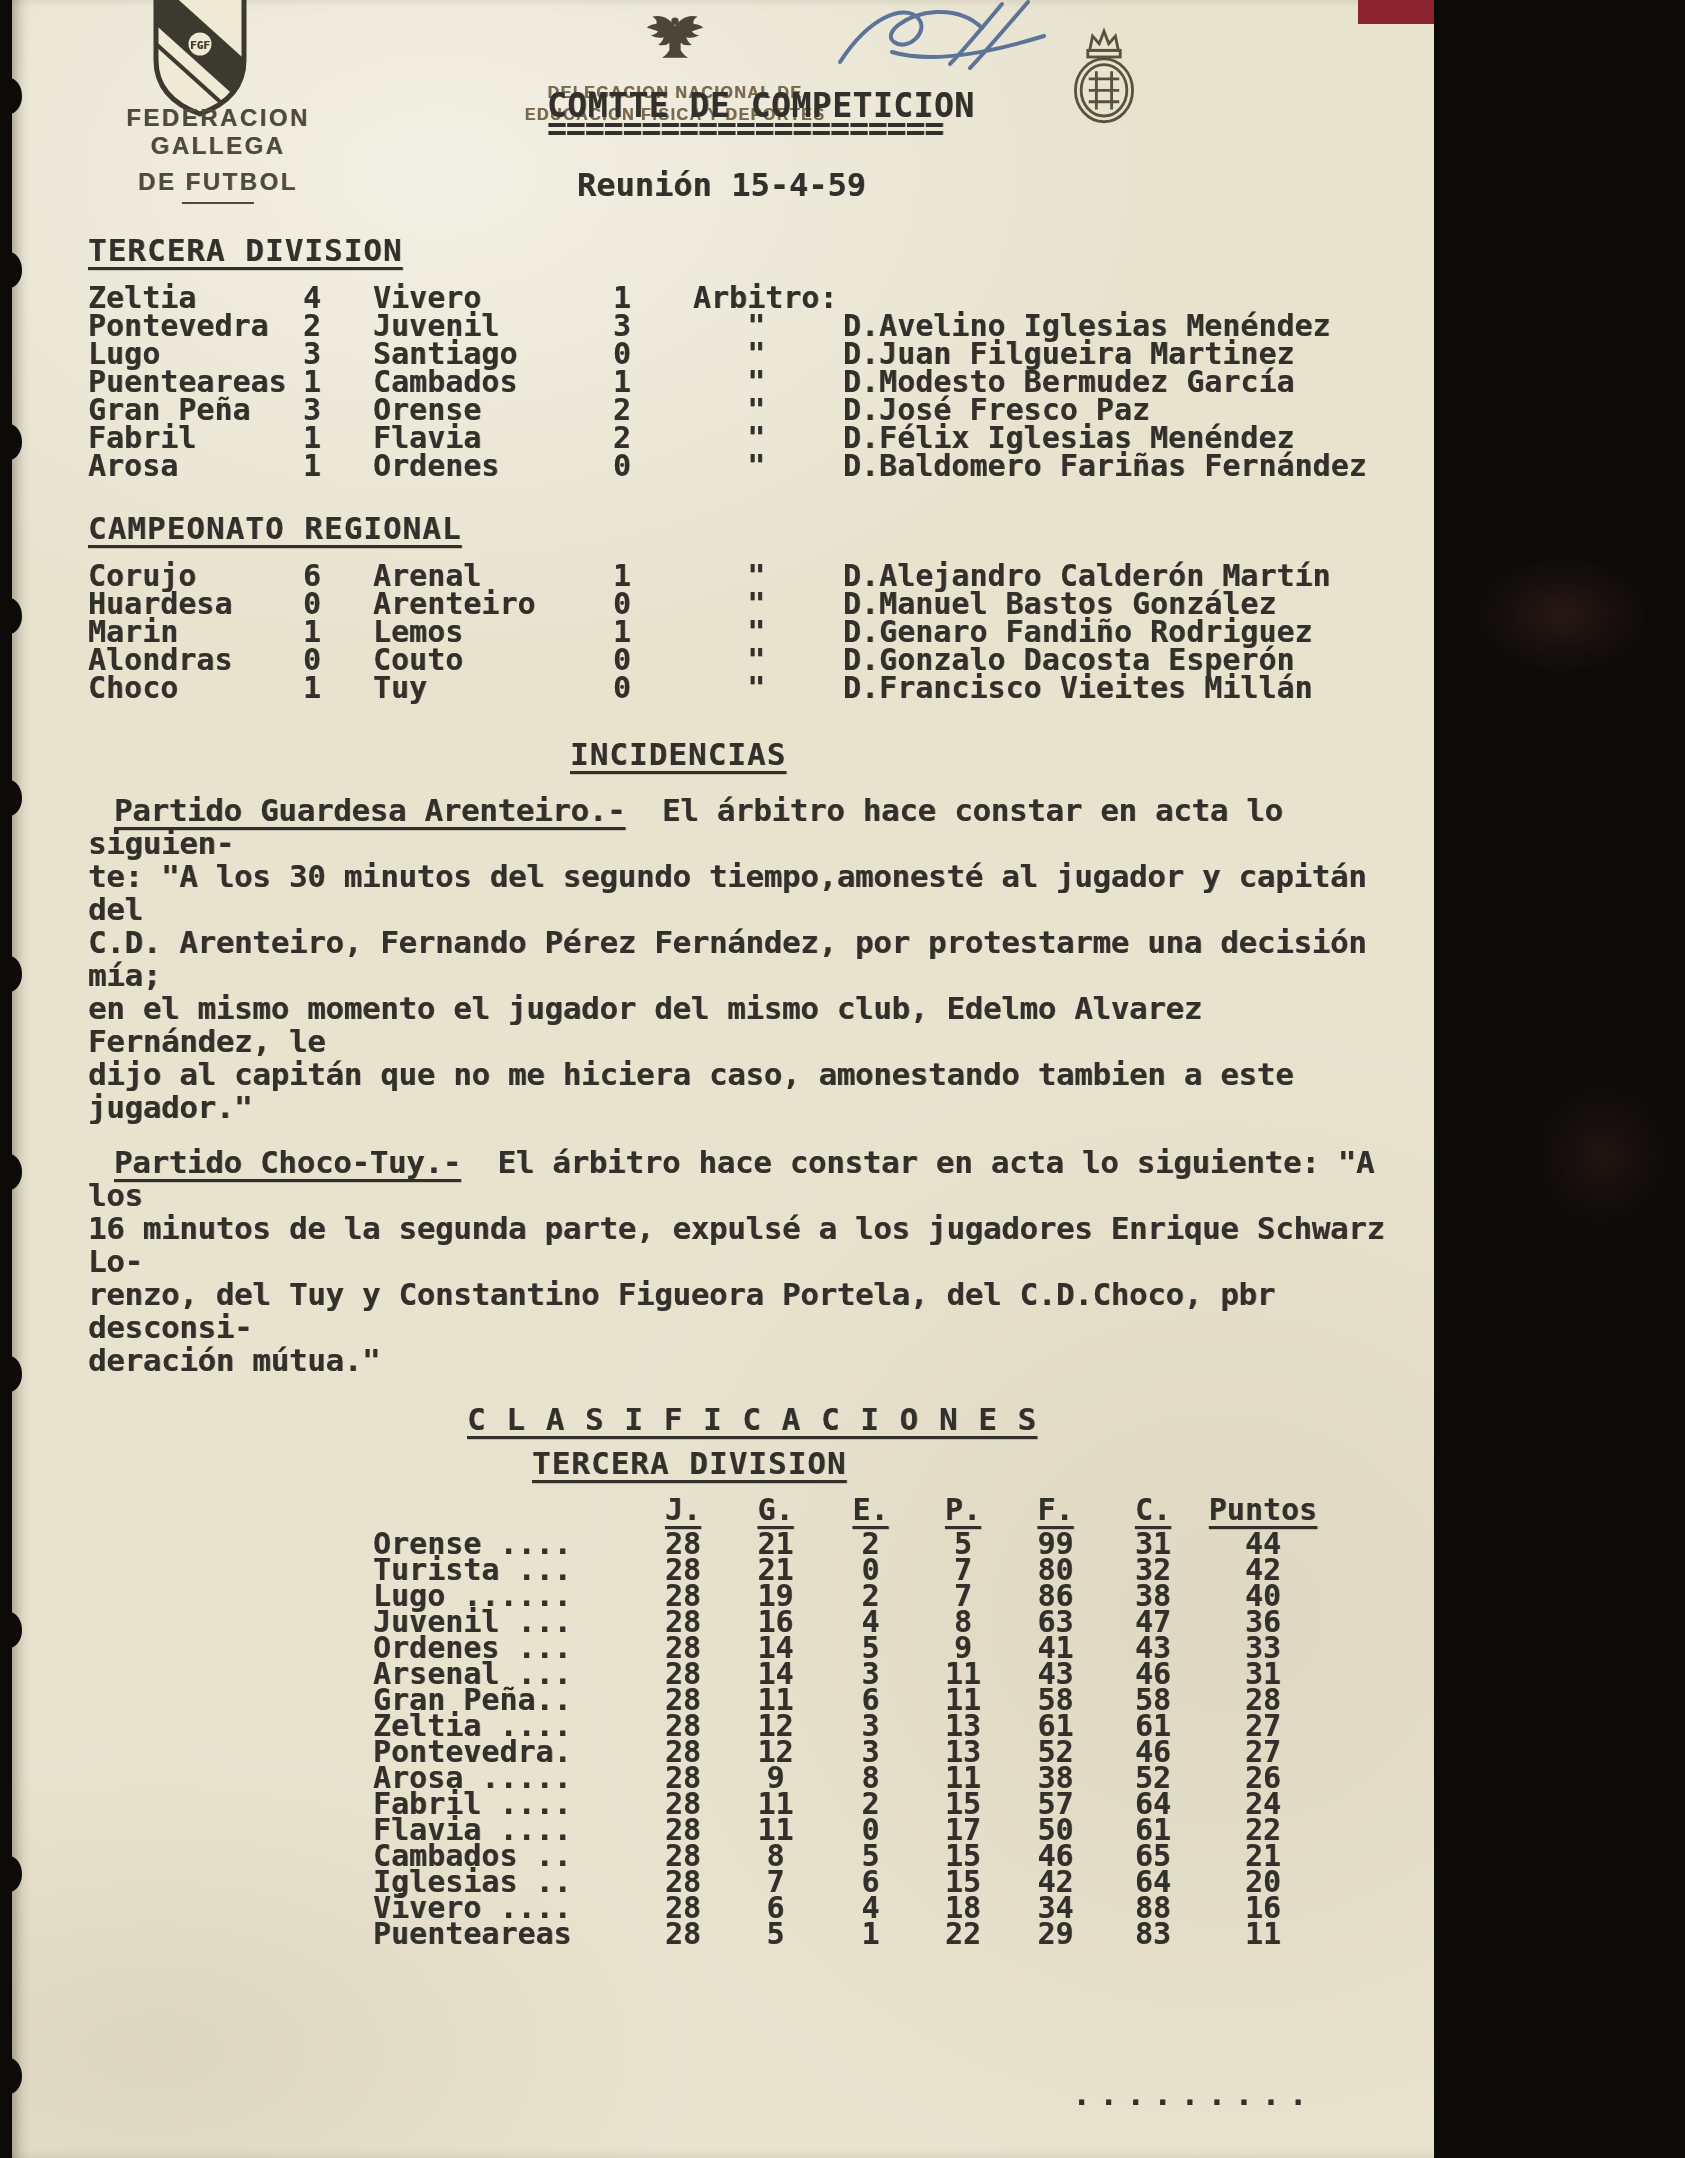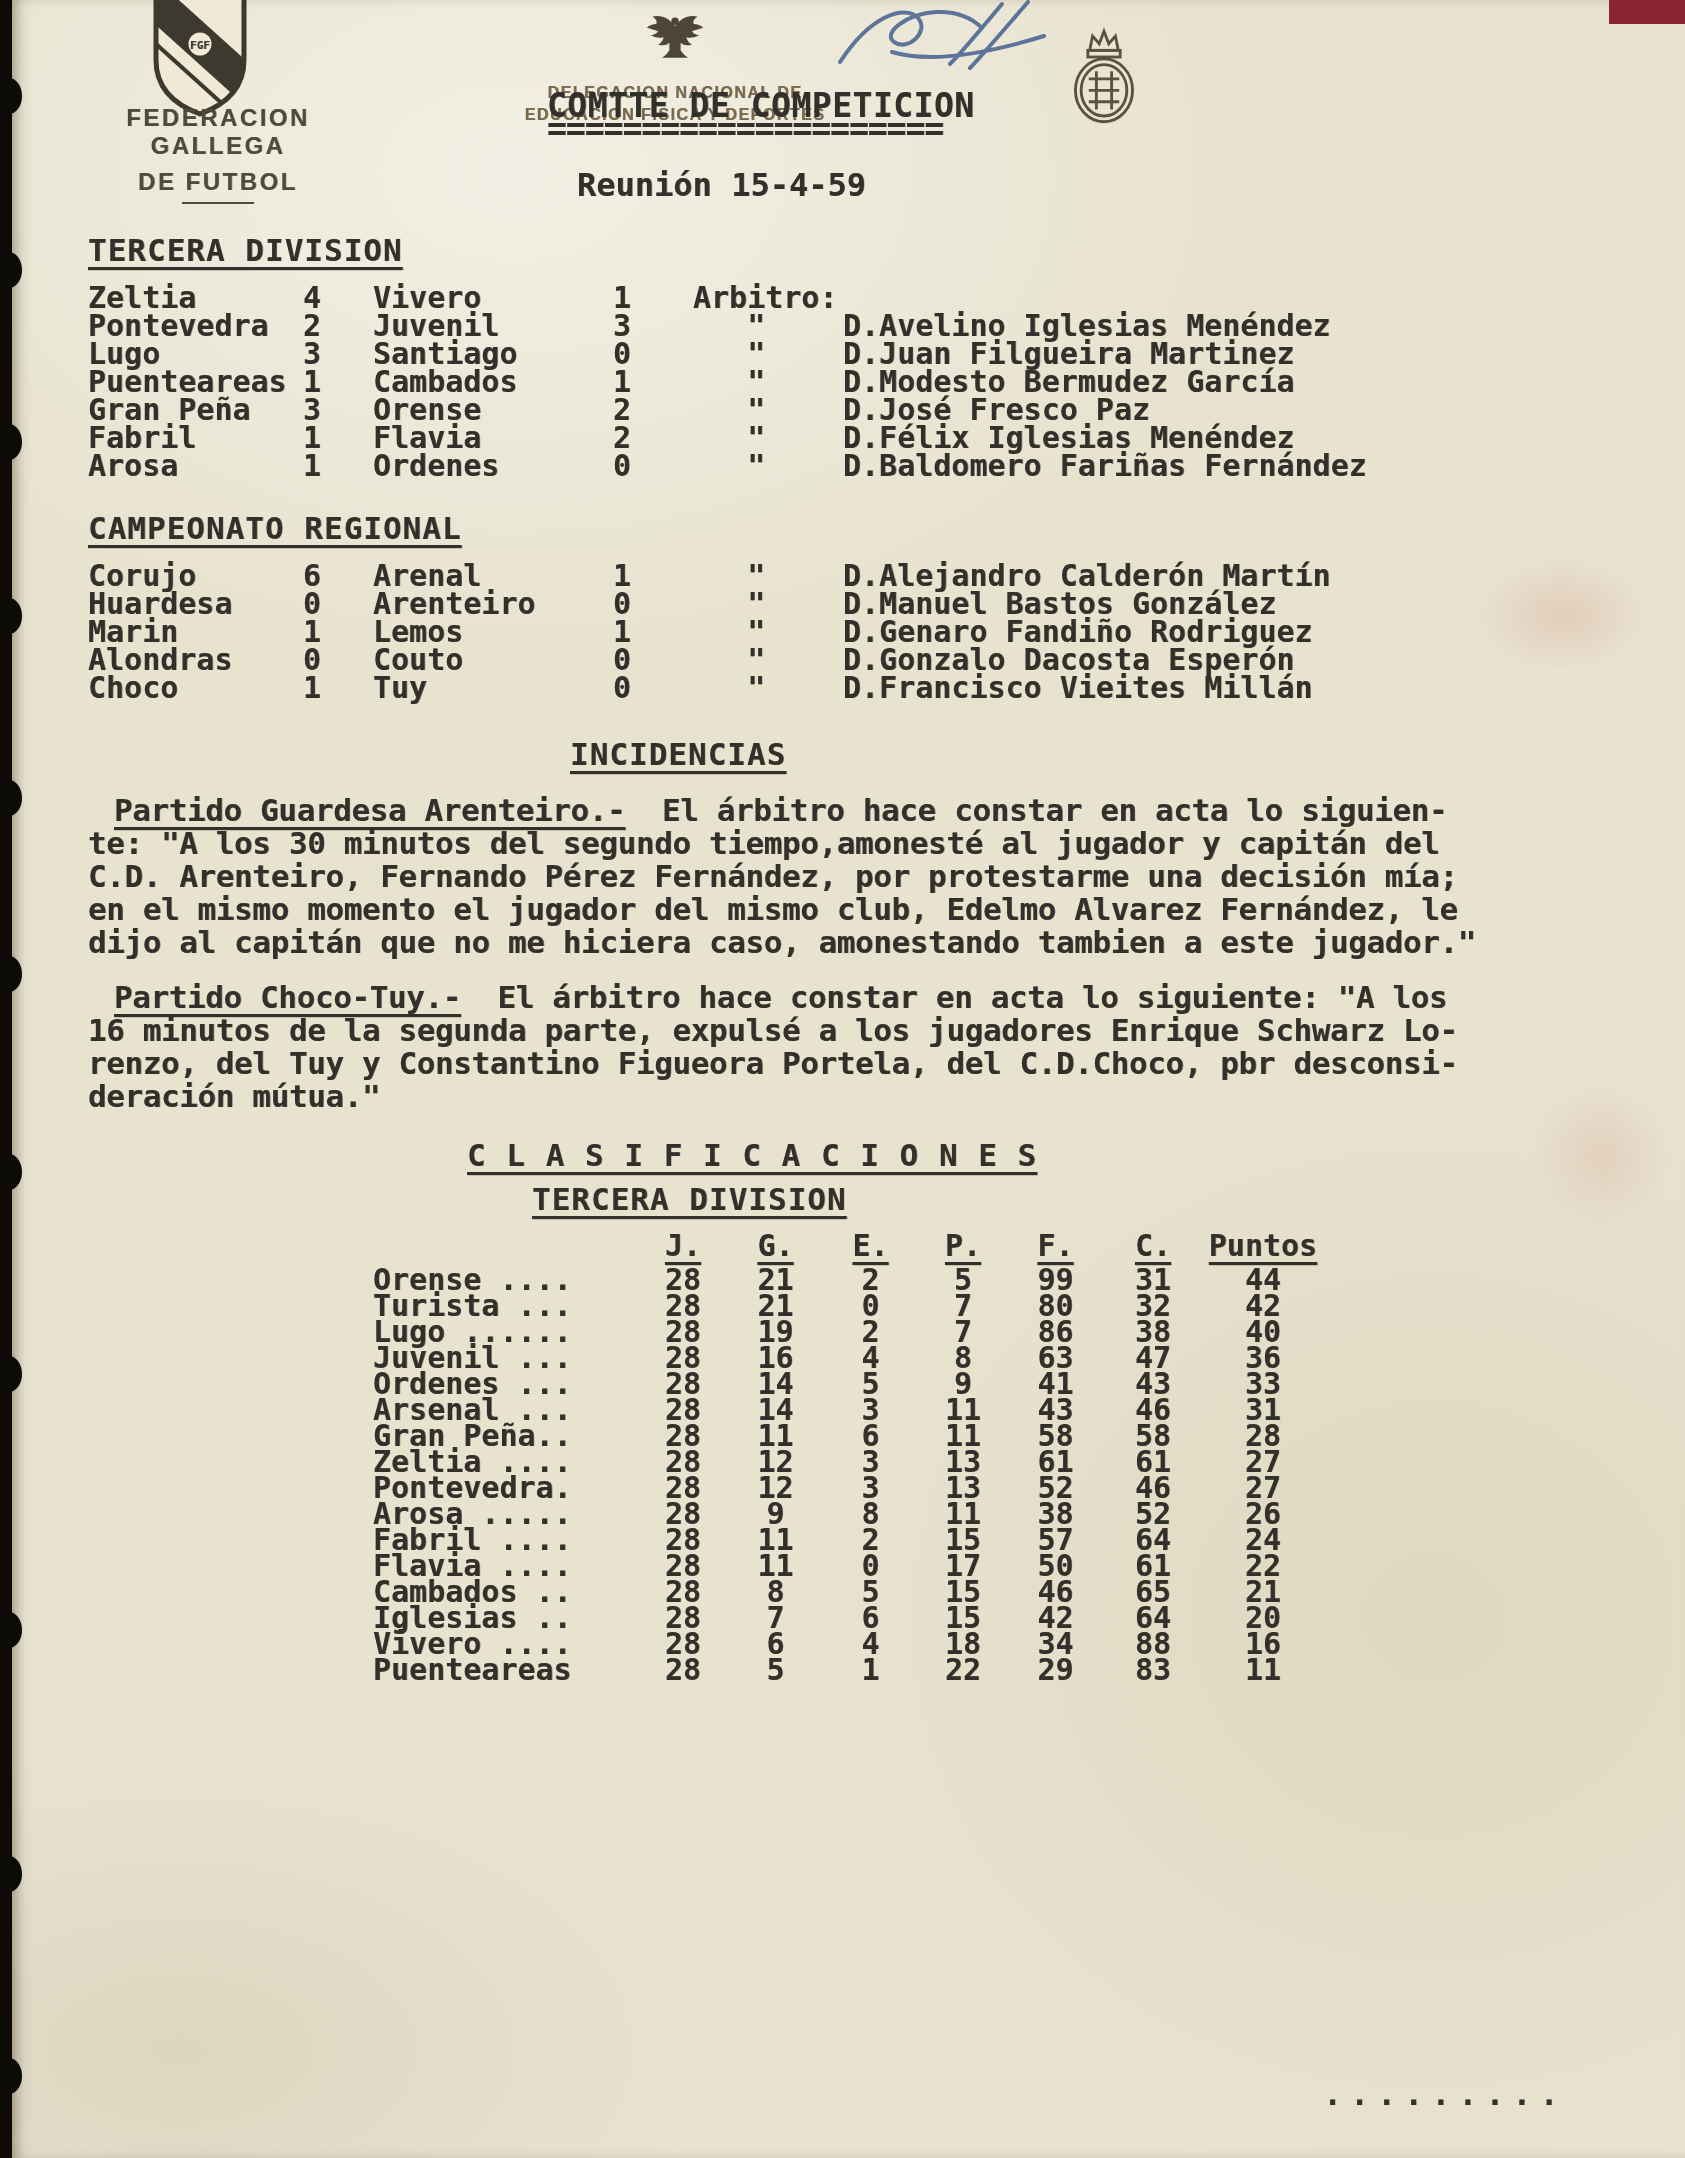--- a/index.html
+++ b/index.html
@@ -4,21 +4,21 @@
 <style>
   * { margin:0; padding:0; box-sizing:border-box; }
   html, body { width:1685px; height:2158px; }
   body {
     position:relative;
     background:#0c0b08;
     font-family:"DejaVu Sans Mono","Liberation Mono",monospace;
     overflow:hidden;
   }
   .paper {
-    position:absolute; left:12px; top:0; width:1673px; height:2158px;
+    position:absolute; left:12px; top:0; width:1422px; height:2158px;
     background-color:#e8e3cf;
     background-image:
       radial-gradient(1200px 800px at 30% 8%, rgba(255,255,255,.45), rgba(255,255,255,0) 60%),
       radial-gradient(1000px 900px at 85% 75%, rgba(140,120,80,.10), rgba(140,120,80,0) 65%),
       radial-gradient(900px 500px at 10% 95%, rgba(120,105,70,.10), rgba(120,105,70,0) 60%);
     box-shadow: inset 10px 0 16px -8px rgba(60,50,30,.55);
     color:#32302a;
   }
   .type { text-shadow:0.6px 0.4px 0 rgba(50,47,38,.5); }
   .notch {

